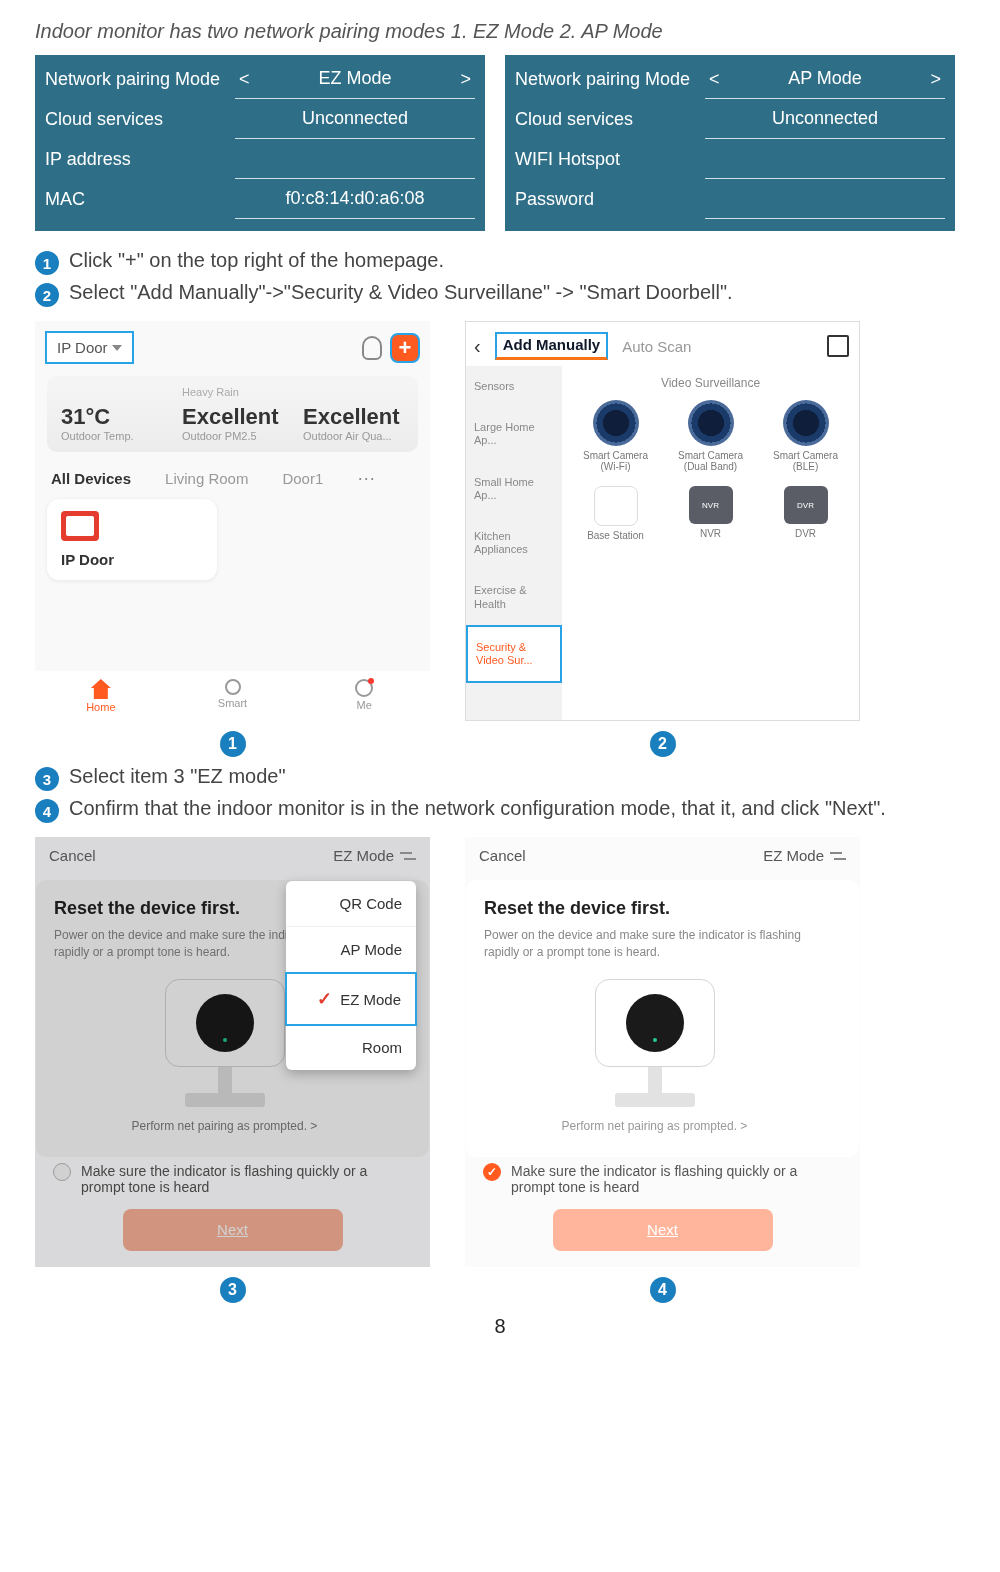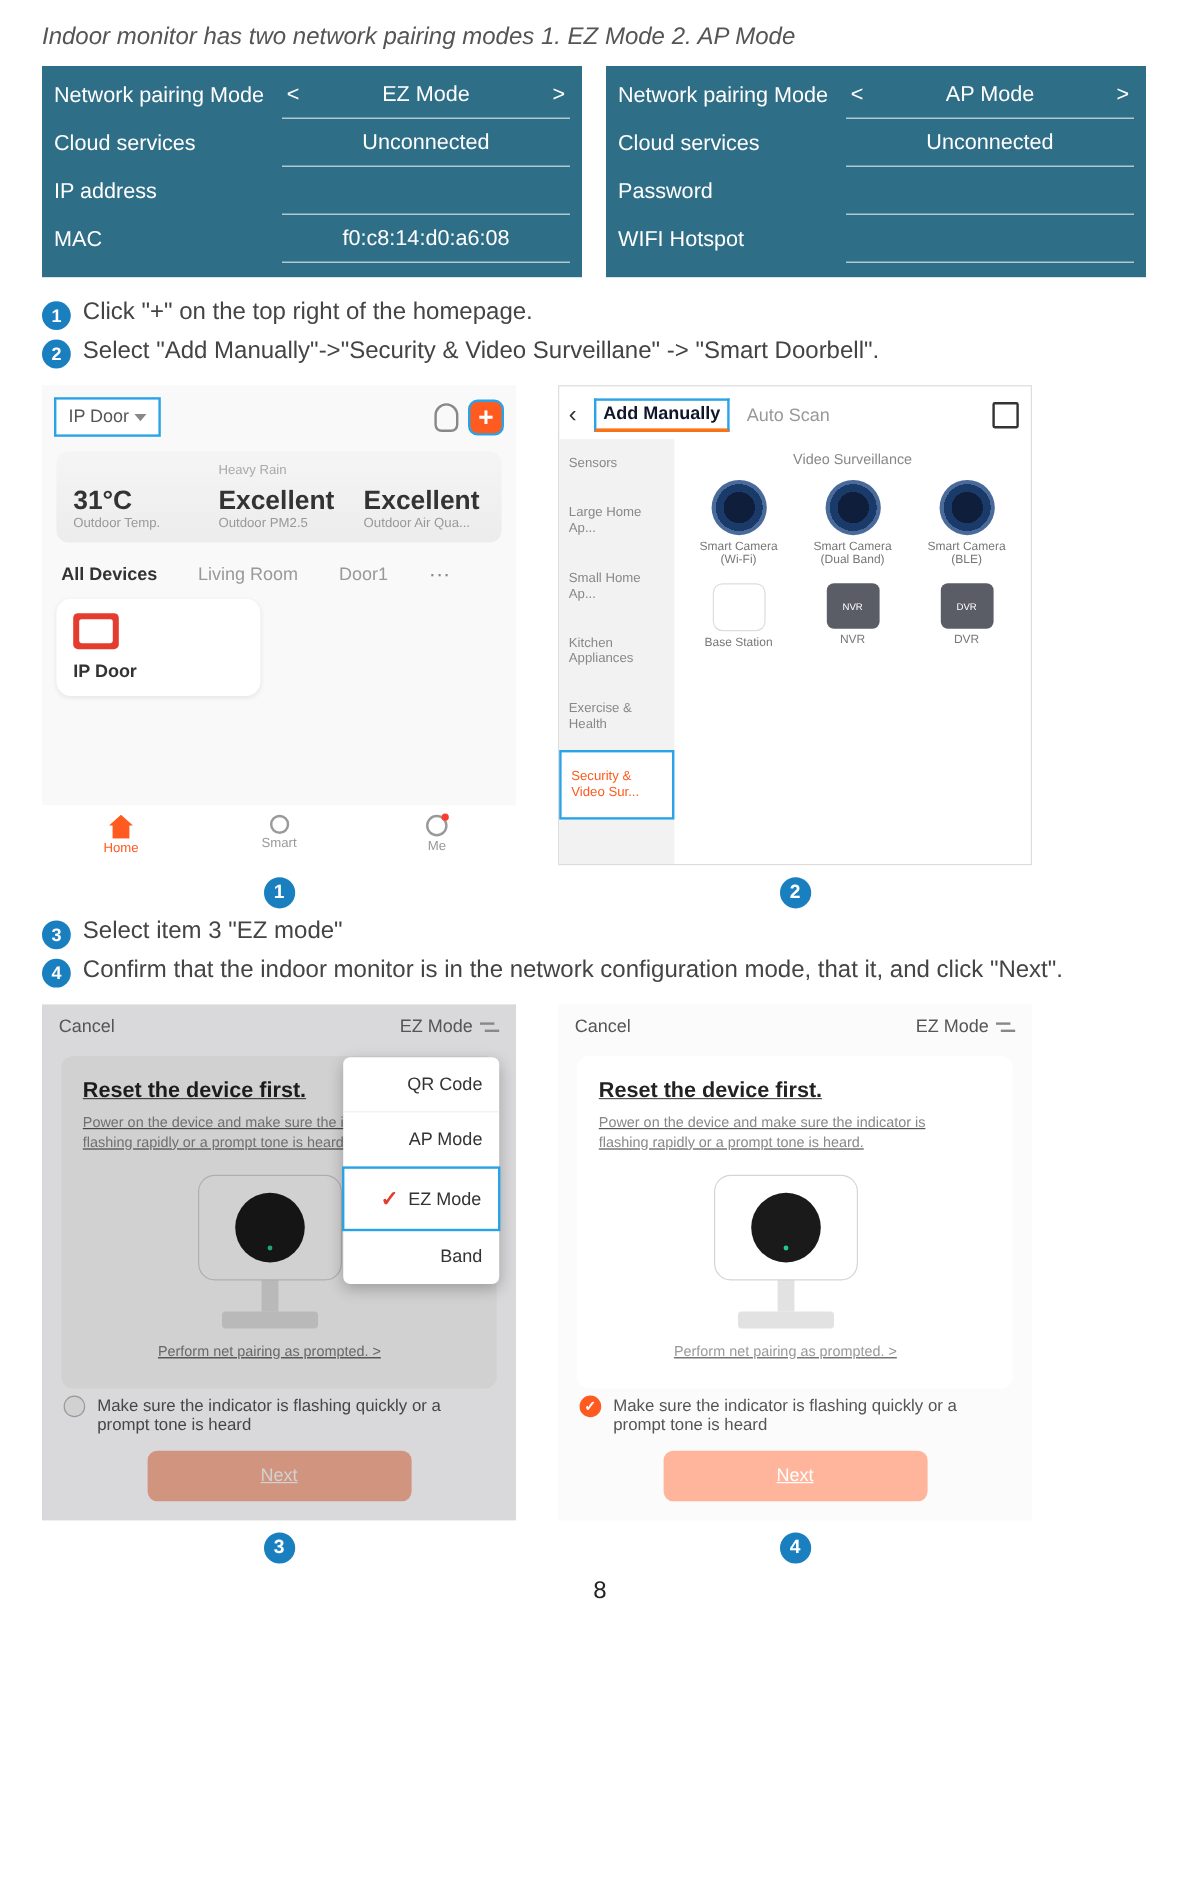--- a/index.html
+++ b/index.html
@@ -252,23 +252,22 @@
   .mode-pill {
     display:flex; align-items:center; gap:6px;
   }
   .swap-ic {
     width:16px; height:12px;
     background:
       linear-gradient(#888,#888) 0 2px/12px 2px no-repeat,
       linear-gradient(#888,#888) 4px 8px/12px 2px no-repeat;
   }
   .card {
-    background:#fff; margin: 6px 16px; border-radius: 10px;
+    background:#fff; margin: 6px 1px; border-radius: 10px;
     padding: 18px 34px 14px 18px;
-    text-decoration: underline;
   }
   .card h3 { margin:0 0 8px 0; font-size:18px; color:#222; }
   .card p { margin:0; font-size:12px; color:#888; line-height:1.4; }
   .cam-img {
     margin: 18px auto 10px; width: 150px; height: 130px; position:relative;
   }
   .cam-body {
     width: 120px; height: 88px; background:#fff; border:1px solid #d5d5d5;
     border-radius: 14px; margin:0 auto; position:relative;
   }
@@ -383,27 +382,27 @@
         <span class="arrow right">&gt;</span>
       </div>
     </div>
     <div class="info-row">
       <div class="info-label">Cloud services</div>
       <div class="info-value">
           <span>Unconnected</span>
         </div>
     </div>
     <div class="info-row">
+      <div class="info-label">WIFI Hotspot</div>
+      <div class="info-value">
+          <span></span>
+        </div>
+    </div>
+    <div class="info-row">
       <div class="info-label">Password</div>
-      <div class="info-value">
-          <span></span>
-        </div>
-    </div>
-    <div class="info-row">
-      <div class="info-label">WIFI Hotspot</div>
       <div class="info-value">
           <span></span>
         </div>
     </div>
   </div>
 </div>
 
 <div class="step-line">
   <div class="step-badge">1</div>
   <div>Click "+" on the top right of the homepage.</div>
@@ -569,21 +568,21 @@
             <span>QR Code</span>
           </div>
         <div class="opt">
             <span>AP Mode</span>
           </div>
         <div class="opt sel">
             <span class="chk">✓</span>
             <span>EZ Mode</span>
           </div>
         <div class="opt">
-            <span>Band</span>
+            <span>Room</span>
           </div>
       </div>
     </div>
     <div class="badge-under">3</div>
   </div>
 
   <div class="screen-col">
     <div class="screen s4">
       <div class="topbar">
         <span>Cancel</span>

